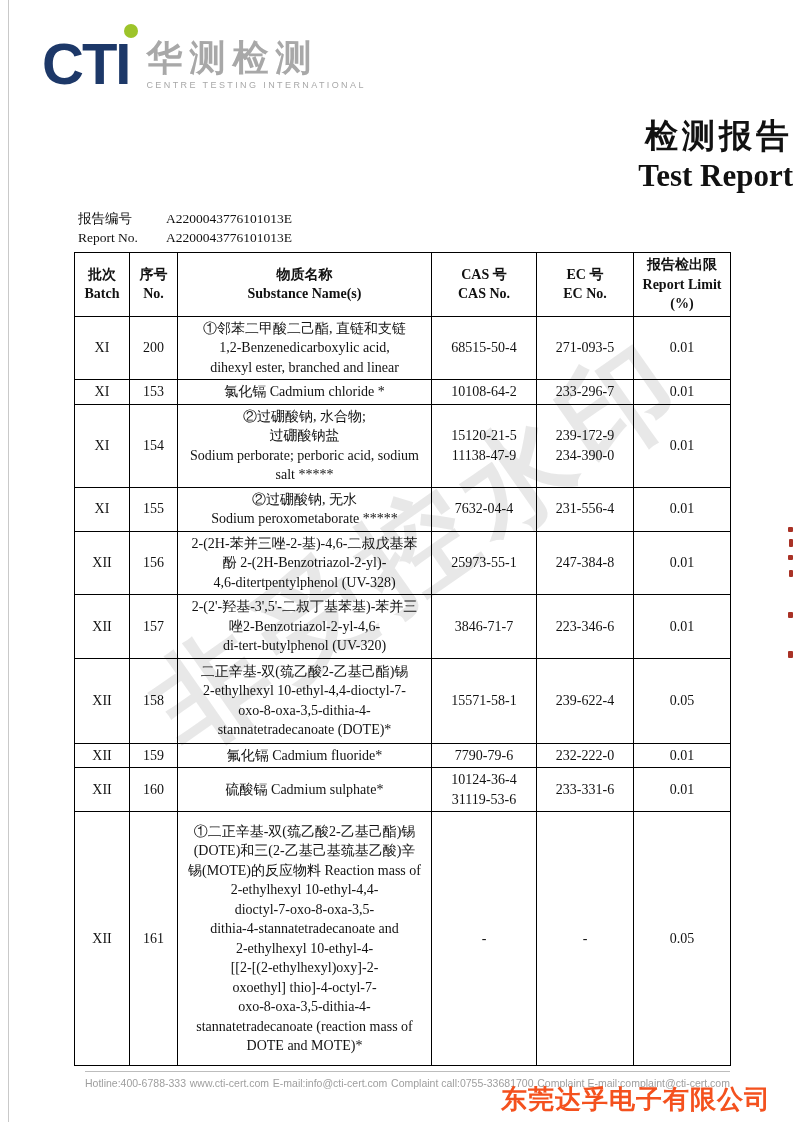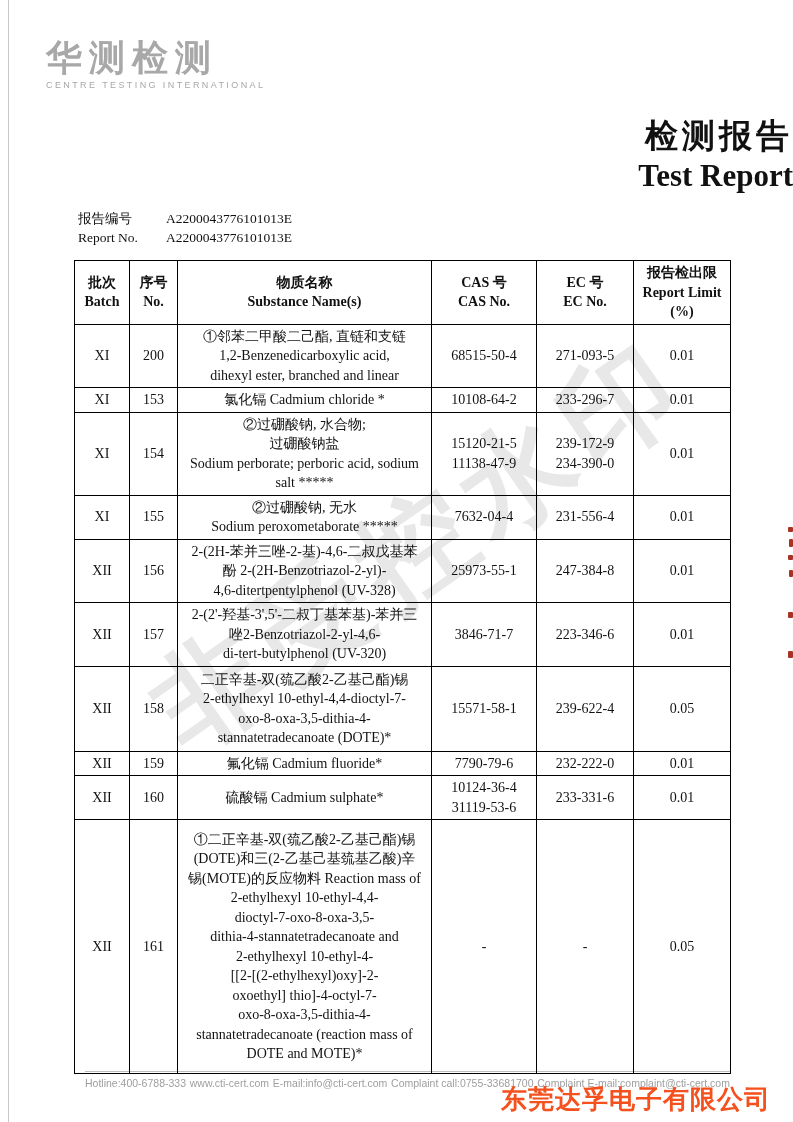--- a/index.html
+++ b/index.html
@@ -8,21 +8,21 @@
     background:#ffffff;color:#111;
     font-family:"Liberation Serif", serif;
   }
   .scan-line{position:absolute;left:8px;top:0;width:1px;height:1122px;background:#c9c9c9;}
 
   
   .logo-row{position:absolute;left:42px;top:38px;display:flex;align-items:flex-start;}
   .logo-cti{position:relative;font-family:"Liberation Sans",sans-serif;font-weight:bold;
     font-size:58px;line-height:52px;color:#1d3868;letter-spacing:-2px;}
   .logo-dot{position:absolute;left:82px;top:-14px;width:14px;height:14px;border-radius:50%;background:#9dc42a;}
-  .logo-right{margin-left:4px;display:flex;flex-direction:column;}
+  .logo-right{margin-left:17px;display:flex;flex-direction:column;}
   .logo-zh{font-size:36px;line-height:40px;color:#a8a8a8;letter-spacing:7px;font-weight:bold;}
   .logo-sub{font-family:"Liberation Sans",sans-serif;font-size:9px;color:#a8a8a8;letter-spacing:2.4px;margin-top:2px;}
 
   
   .titles{position:absolute;left:0;top:116px;width:100%;text-align:right;}
   .title-zh{font-size:33px;font-weight:bold;letter-spacing:4px;line-height:40px;}
   .title-en{font-size:31px;font-weight:bold;line-height:40px;}
 
   
   .report-info{position:absolute;left:78px;top:209px;width:644px;display:flex;
@@ -39,21 +39,21 @@
   .edge-stamp{position:absolute;right:0;top:524px;width:8px;height:150px;z-index:3;}
   .edge-stamp span{position:absolute;right:0;background:#a93226;border-radius:1px;}
   .em1{top:3px;width:5px;height:5px;}
   .em2{top:15px;width:4px;height:8px;}
   .em3{top:31px;width:5px;height:5px;}
   .em4{top:46px;width:4px;height:7px;}
   .em5{top:88px;width:5px;height:6px;}
   .em6{top:127px;width:5px;height:7px;}
 
   
-  table.report{position:absolute;left:74px;top:260px;width:656px;z-index:1;
+  table.report{position:absolute;left:74px;top:252px;width:656px;z-index:1;
     border-collapse:collapse;table-layout:fixed;background:transparent;}
   .report th,.report td{
     border:1.5px solid #000;text-align:center;vertical-align:middle;
     padding:2px 3px;font-size:14px;line-height:19.5px;white-space:pre-line;
     overflow:hidden;}
   .report th{font-weight:bold;}
 
   
   .footer-line{position:absolute;left:85px;top:1071px;width:645px;height:1px;background:#bdbdbd;}
   .footer-items{position:absolute;left:85px;top:1077px;width:645px;display:flex;
@@ -62,20 +62,24 @@
   .company-stamp{position:absolute;right:22px;top:1082px;z-index:2;
     font-family:Liberation Serif, serif;font-weight:bold;font-size:26px;
     letter-spacing:1px;color:#f4511e;white-space:nowrap;}
 </style>
 </head>
 <body>
 
 <div class="scan-line"></div>
 
 <div class="logo-row">
+  <div class="logo-cti">
+    <span>CTI</span>
+    <span class="logo-dot"></span>
+  </div>
   <div class="logo-right">
     <div class="logo-zh">华测检测</div>
     <div class="logo-sub">CENTRE TESTING INTERNATIONAL</div>
   </div>
 </div>
 
 <div class="titles">
   <div class="title-zh">检测报告</div>
   <div class="title-en">Test Report</div>
 </div>

